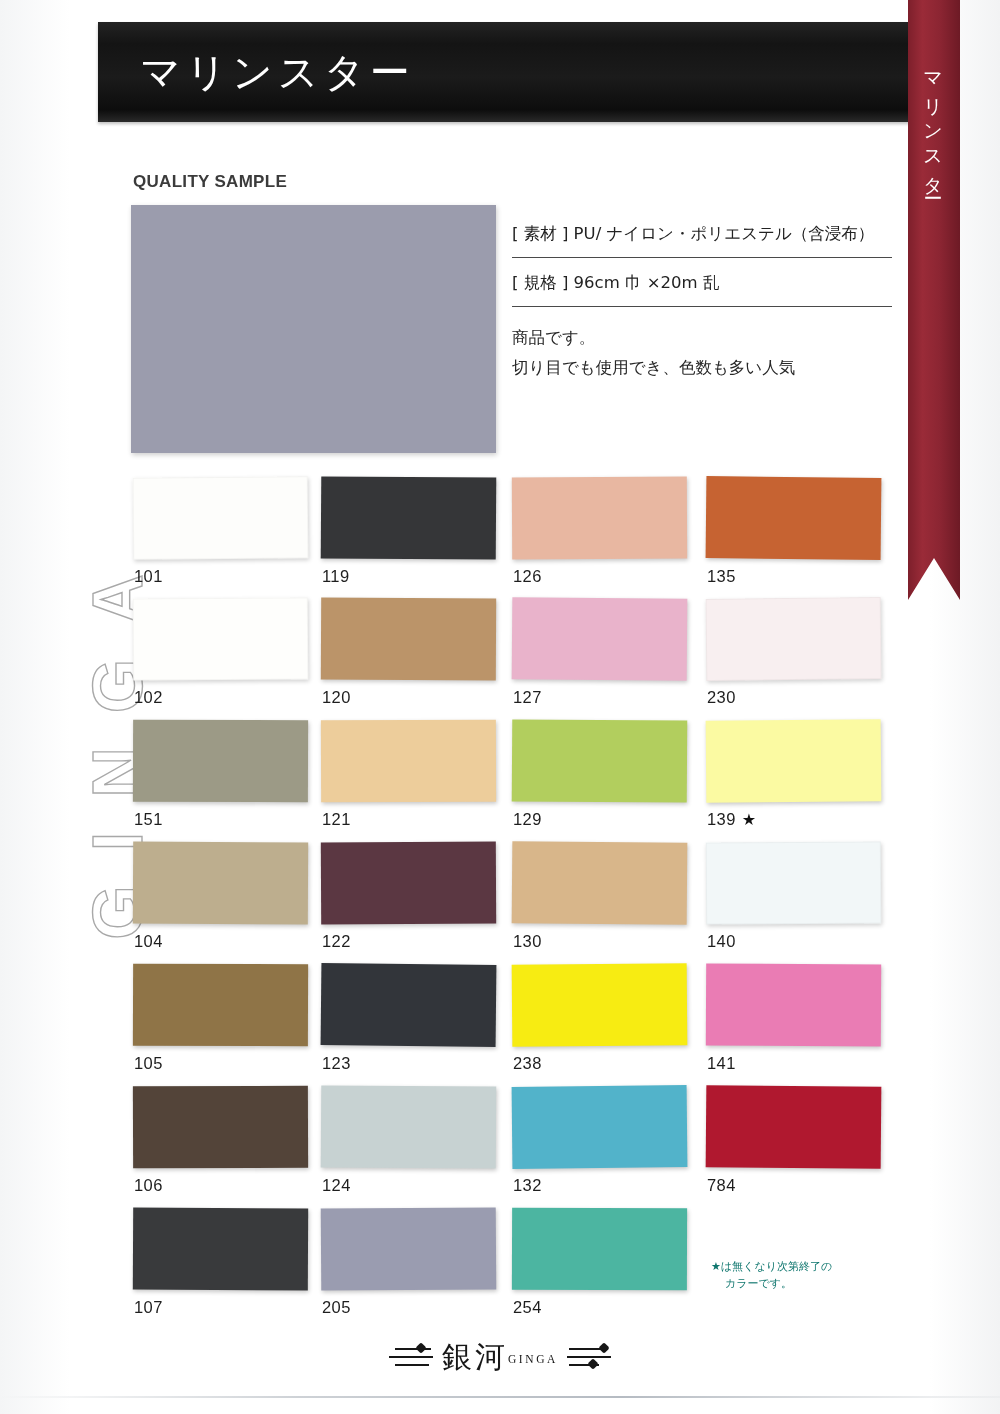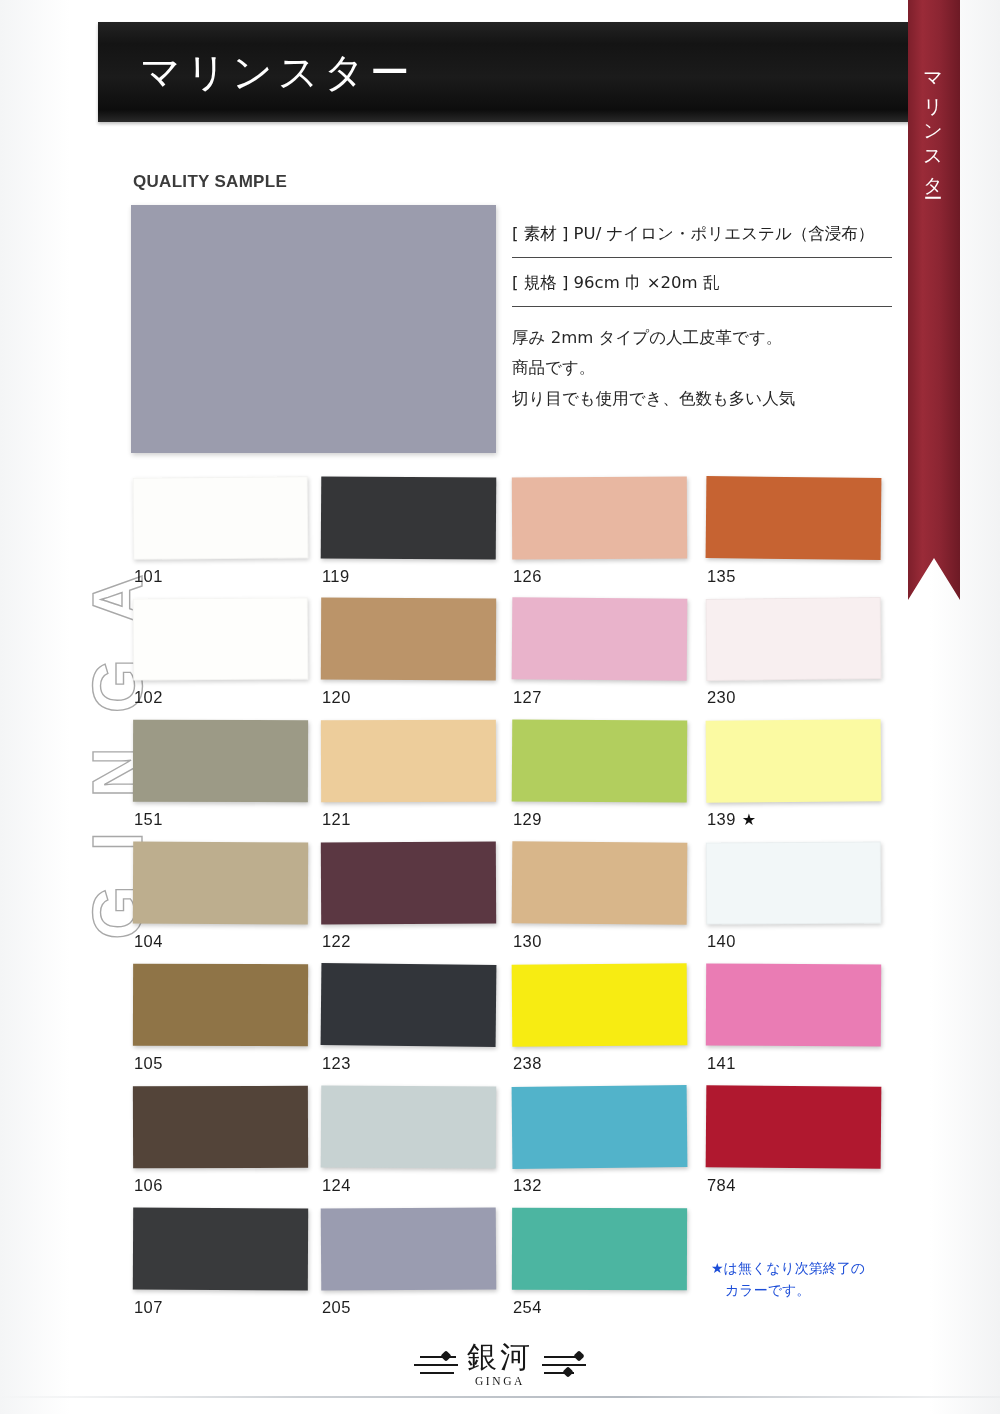--- a/index.html
+++ b/index.html
@@ -173,23 +173,23 @@
     font-size: 16px;
     margin-left: 6px;
     color: #111;
   }
 
   
   .footnote {
     position: absolute;
     left: 711px;
     top: 1258px;
-    font-size: 14px;
+    font-size: 11px;
     line-height: 1.55;
-    color: #1d4ed8;
+    color: #0f766e;
     font-family: "DejaVu Sans", "Liberation Sans", sans-serif;
   }
   .footnote div { white-space: nowrap; }
   .footnote .fn2 { padding-left: 14px; }
 
   
   .footer {
     position: absolute;
     left: 0;
     top: 1342px;
@@ -269,21 +269,20 @@
   <div class="watermark">GINGA</div>
 
   <div class="quality-label">QUALITY SAMPLE</div>
 
   <div class="main-swatch" id="main-swatch" style="background: rgb(155, 156, 173);"></div>
 
   <div class="spec">
     <div class="spec-row">[ 素材 ] PU/ ナイロン・ポリエステル（含浸布）</div>
     <div class="spec-row">[ 規格 ] 96cm 巾 ×20m 乱</div>
     <div class="spec-desc" id="spec-desc">
-        <div>厚み 2mm タイプの人工皮革です。</div>
         <div>商品です。</div>
         <div>切り目でも使用でき、色数も多い人気</div>
       </div>
   </div>
 
   <div id="grid">
       <div class="cell" style="left: 133px; top: 477px;">
         <div class="chip" style="background: rgb(253, 253, 251); transform: rotate(-0.5deg); box-shadow: rgba(0, 0, 0, 0.18) 1px 2px 4px, rgba(0, 0, 0, 0.035) 0px 0px 0px 1px inset;"></div>
         <div class="chip-label"><span>101</span></div>
       </div>
@@ -399,21 +398,21 @@
   </div>
 
   <div class="footer">
     <div class="logo-row">
       <span class="deco left">
         <i></i>
           <i></i>
           <i></i>
           <b></b>
       </span>
-      <span style="display:inline-flex;flex-direction:column;align-items:center;">
+      <span style="display:inline-flex;flex-direction:row;align-items:center;">
         <span class="logo-kanji">銀河</span>
         <span class="logo-roman">GINGA</span>
       </span>
       <span class="deco right">
         <i></i>
           <i></i>
           <i></i>
           <b></b>
           <b></b>
       </span>

